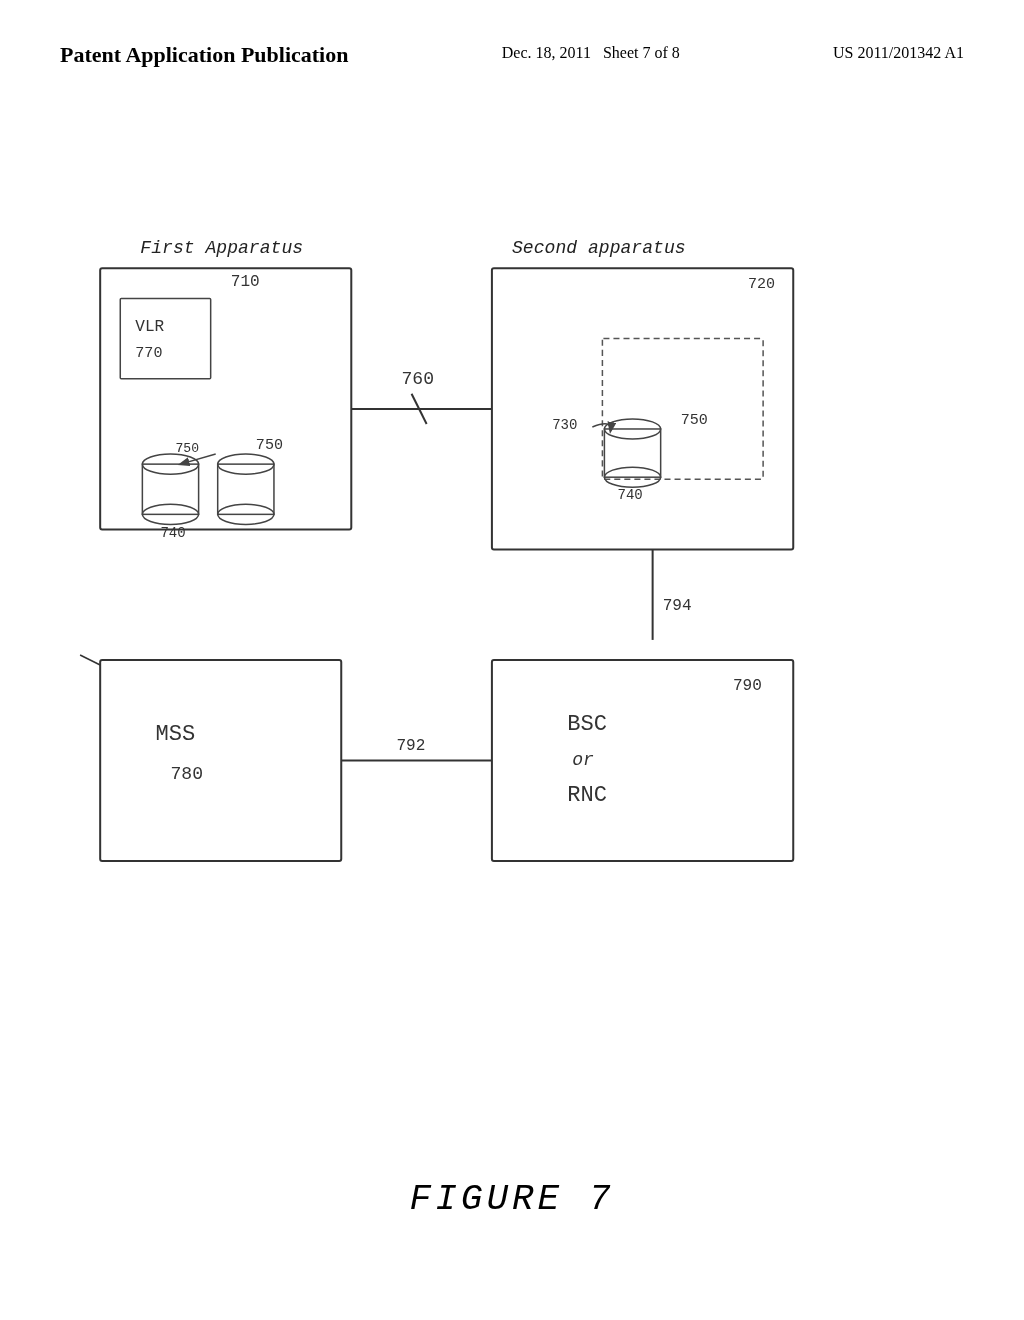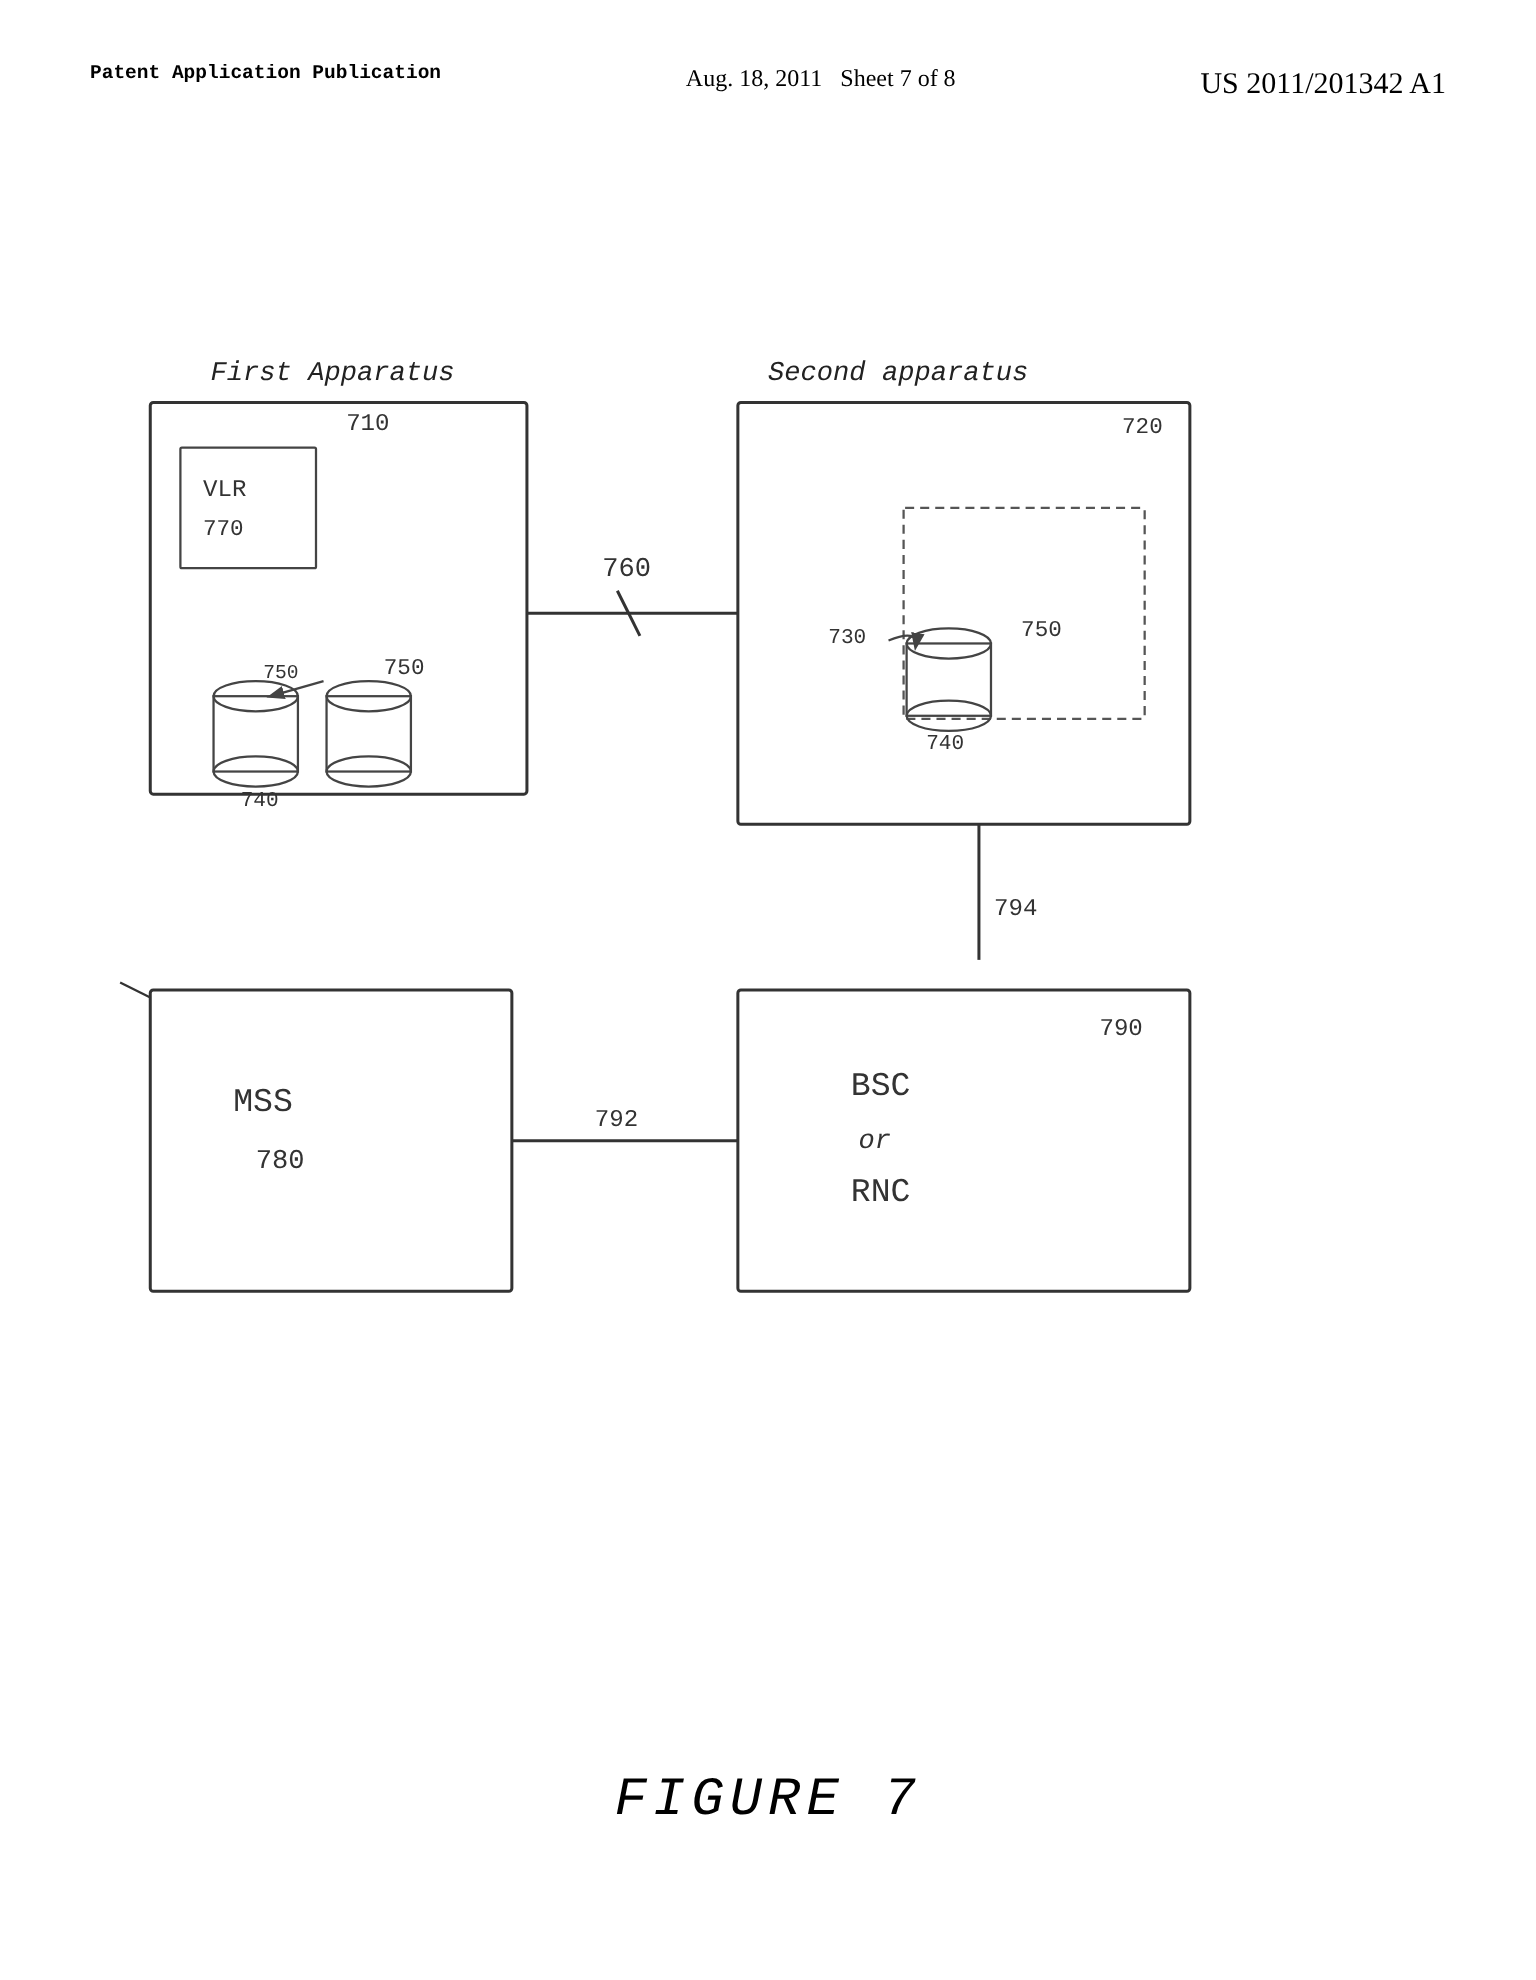--- a/index.html
+++ b/index.html
@@ -13,32 +13,31 @@
     }
 
     
     .header {
       display: flex;
       justify-content: space-between;
       align-items: flex-start;
       padding: 40px 60px 0 60px;
     }
     .header-left {
-      font-size: 13px;
+      font-size: 22px;
       font-weight: bold;
       line-height: 1.4;
-      font-family: Liberation Mono, monospace;
     }
     .header-center {
       font-size: 16px;
       text-align: center;
       line-height: 1.6;
     }
     .header-right {
-      font-size: 20px;
+      font-size: 16px;
       text-align: center;
       line-height: 1.6;
     }
 
     
     .diagram-area {
       position: absolute;
       top: 200px;
       left: 60px;
       right: 60px;
@@ -68,21 +67,21 @@
     }
   </style>
 </head>
 <body>
 
 <div class="header">
   <div class="header-left">
     <span>Patent Application Publication</span>
   </div>
   <div class="header-center">
-    <span>Aug. 18, 2011</span>&nbsp;&nbsp;&nbsp;<span>Sheet 7 of 8</span>
+    <span>Dec. 18, 2011</span>&nbsp;&nbsp;&nbsp;<span>Sheet 7 of 8</span>
   </div>
   <div class="header-right">
     <span>US 2011/201342 A1</span>
   </div>
 </div>
 
 <div class="diagram-area">
   <svg class="diagram-svg" viewBox="0 0 900 900" xmlns="http://www.w3.org/2000/svg">
 
     <rect x="40" y="60" width="250" height="260" fill="none" stroke="#333" stroke-width="2" rx="2"></rect>

